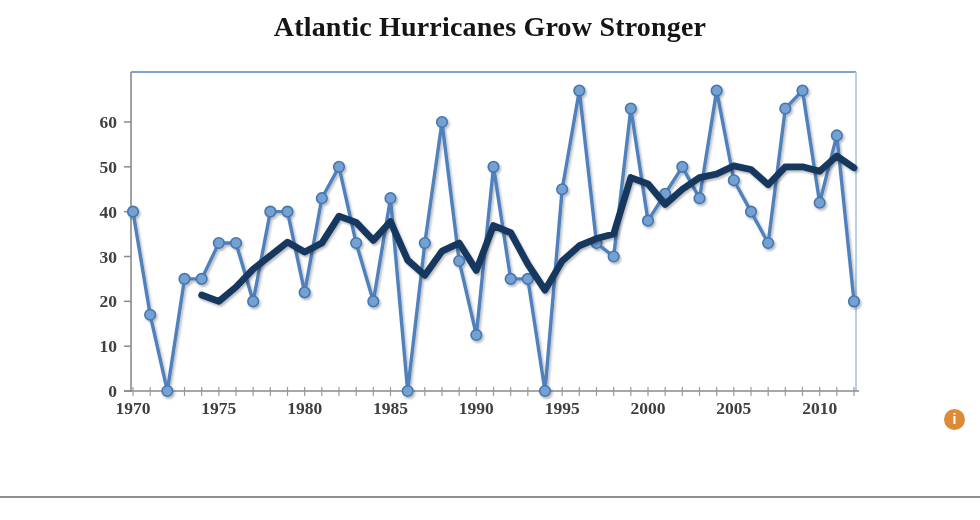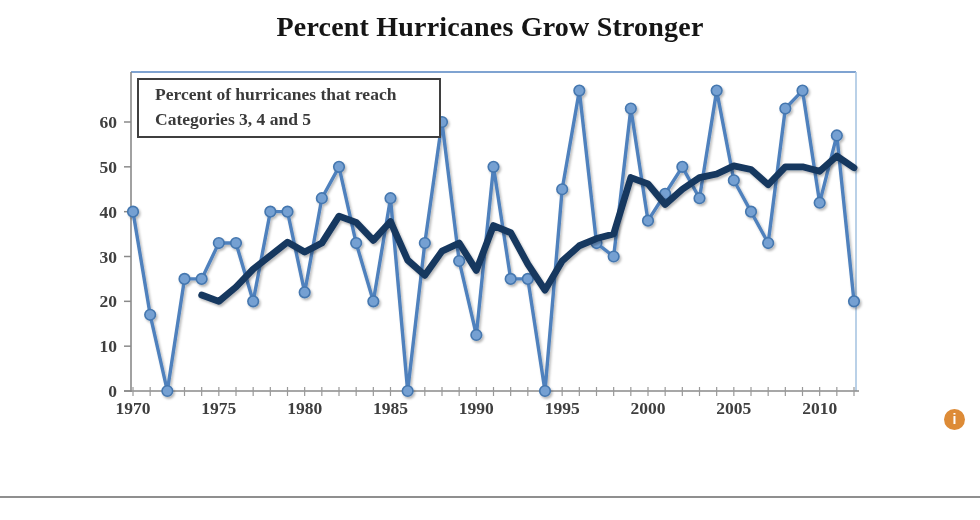--- a/index.html
+++ b/index.html
@@ -34,21 +34,21 @@
     border-radius:50%; background:#dd8b37; color:#ffffff;
     font-family:"Liberation Sans","DejaVu Sans",sans-serif;
     font-weight:bold; font-size:14px; line-height:21px; text-align:center;
     cursor:pointer; user-select:none;
   }
 </style>
 </head>
 <body>
 
 <div class="figure">
-  <h1 class="title">Percent Hurricanes Grow Stronger</h1>
+  <h1 class="title">Atlantic Hurricanes Grow Stronger</h1>
 
   <svg id="chart-svg" class="chart-svg" width="980" height="432" viewBox="0 0 980 432">
       <defs>
         <filter id="ls" x="-20%" y="-20%" width="140%" height="140%">
           <feDropShadow dx="1.5" dy="2" stdDeviation="1.3" flood-color="#000000" flood-opacity="0.28"></feDropShadow>
         </filter>
       </defs>
       <line x1="131" y1="72" x2="856" y2="72" stroke="#5585c2" stroke-width="1.6"></line>
       <line x1="856" y1="72" x2="856" y2="391" stroke="#a9c6e2" stroke-width="1.6"></line>
       <line x1="131" y1="72" x2="131" y2="392" stroke="#8a8a8a" stroke-width="1.6"></line>
@@ -161,22 +161,18 @@
         <circle cx="768.1666666666667" cy="243.05" r="5.3" fill="#74a0d2" stroke="#4577af" stroke-width="1.6"></circle>
         <circle cx="785.3333333333334" cy="108.55000000000001" r="5.3" fill="#74a0d2" stroke="#4577af" stroke-width="1.6"></circle>
         <circle cx="802.5" cy="90.61666666666667" r="5.3" fill="#74a0d2" stroke="#4577af" stroke-width="1.6"></circle>
         <circle cx="819.6666666666667" cy="202.7" r="5.3" fill="#74a0d2" stroke="#4577af" stroke-width="1.6"></circle>
         <circle cx="836.8333333333334" cy="135.45" r="5.3" fill="#74a0d2" stroke="#4577af" stroke-width="1.6"></circle>
         <circle cx="854" cy="301.3333333333333" r="5.3" fill="#74a0d2" stroke="#4577af" stroke-width="1.6"></circle>
       </g>
       <polyline points="201.66666666666669,295.0566666666667 218.83333333333334,301.3333333333333 236,286.9866666666667 253.16666666666669,269.05333333333334 270.33333333333337,255.60333333333332 287.5,242.1533333333333 304.6666666666667,252.01666666666668 321.83333333333337,243.05 339,216.15 356.1666666666667,222.42666666666668 373.33333333333337,240.36 390.5,221.53000000000003 407.6666666666667,260.0866666666667 424.83333333333337,275.33 442,251.12 459.1666666666667,243.05 476.33333333333337,270.3983333333333 493.5,225.565 510.6666666666667,232.73833333333334 527.8333333333334,264.12166666666667 545,290.125 562.1666666666667,260.98333333333335 579.3333333333334,245.73999999999998 596.5,238.56666666666666 613.6666666666667,234.08333333333334 630.8333333333334,177.59333333333333 648,183.86999999999998 665.1666666666667,204.49333333333334 682.3333333333334,189.25 699.5,177.59333333333333 716.6666666666667,174.00666666666666 733.8333333333334,165.93666666666664 751,169.52333333333334 768.1666666666667,184.76666666666668 785.3333333333334,166.83333333333334 802.5,166.83333333333334 819.6666666666667,171.31666666666666 836.8333333333334,156.07333333333332 854,167.73000000000002" fill="none" stroke="#17375e" stroke-width="6.8" stroke-linejoin="round" stroke-linecap="round" filter="url(#ls)"></polyline>
     </svg>
 
-  <div class="legend-box">
-    <span>Percent of hurricanes that reach</span>
-    <span>Categories 3, 4 and 5</span>
-  </div>
 
 
   <div class="rule"></div>
 
   <div class="info-icon">i</div>
 </div>
 
 </body></html>

